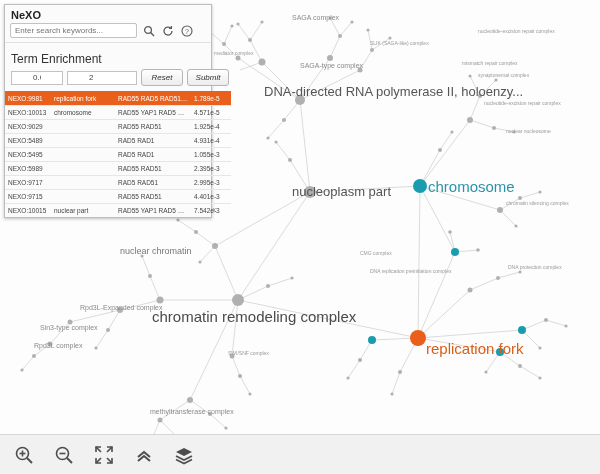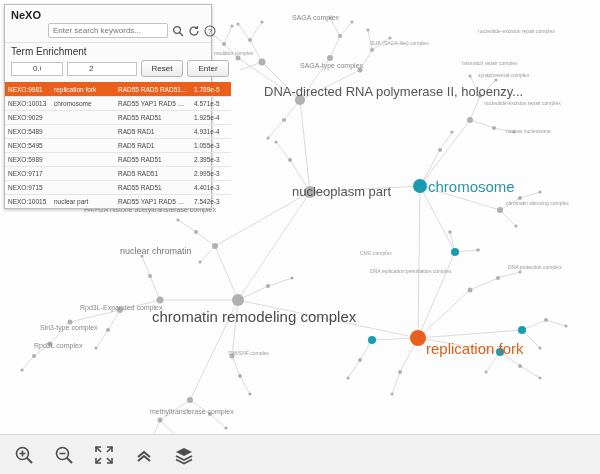--- a/index.html
+++ b/index.html
@@ -54,21 +54,20 @@
     padding: 4px 16px 2px 6px;
     font-size: 11px;
     font-weight: bold;
     color: #222;
   }
   .search-row {
     display: flex;
     align-items: center;
     padding: 0 17px 4px 5px;
     gap: 4px;
-    margin-left: 38px;
   }
   .search-input {
     flex: 1;
     height: 15px;
     border: 1px solid #c2c2c2;
     background: #fff;
     font-size: 8px;
     color: #555;
     padding: 0 4px;
     box-sizing: border-box;
@@ -98,22 +97,22 @@
     border: 1px solid #777; background: #fff;
     display: inline-block; position: relative;
   }
   .radio.on::after {
     content: "";
     position: absolute; left: 1.5px; top: 1.5px;
     width: 4px; height: 4px; border-radius: 50%;
     background: #333;
   }
   .section-hd {
-    padding: 3px 6px 3px 6px;
-    font-size: 10px;
+    padding: 9px 6px 3px 6px;
+    font-size: 12px;
     color: #333;
     border-top: 1px solid #e2e2e2;
   }
   .term-box {
     margin: 0 6px 5px 6px;
     height: 34px;
     border: 1px solid #c2c2c2;
     background: #fff;
     font-size: 8px;
     color: #444;
@@ -144,20 +143,21 @@
     border: 1px solid #b5b5b5;
     border-radius: 3px;
     background: linear-gradient(#ffffff, #ececec);
     font-size: 8px;
     color: #333;
     display: flex;
     align-items: center;
     justify-content: center;
     padding: 0 5px;
     cursor: pointer;
+    font-style: italic;
   }
   table.results {
     width: 100%;
     border-collapse: collapse;
     font-size: 6.5px;
     color: #444;
     table-layout: fixed;
   }
   table.results td {
     border-top: 1px solid #e6e6e6;
@@ -409,21 +409,21 @@
       </div>
     </div>
 
 
     <div class="section-hd">Term Enrichment</div>
 
     <div class="ctrl-row">
       <input class="num-input" type="text" value="0.01" style="">
       <input class="num-input wide" type="text" value="2" style="">
       <div class="btn">Reset</div>
-      <div class="btn">Enter</div>
+      <div class="btn">Submit</div>
     </div>
 
     <table class="results">
       <tbody id="results-body">
           <tr class="sel">
             <td class="c0">NEXO:9981</td>
             <td class="c1">replication fork</td>
             <td class="c2">RAD55 RAD5 RAD51 RAD1</td>
             <td class="c3">1.789e-5</td>
           </tr>

